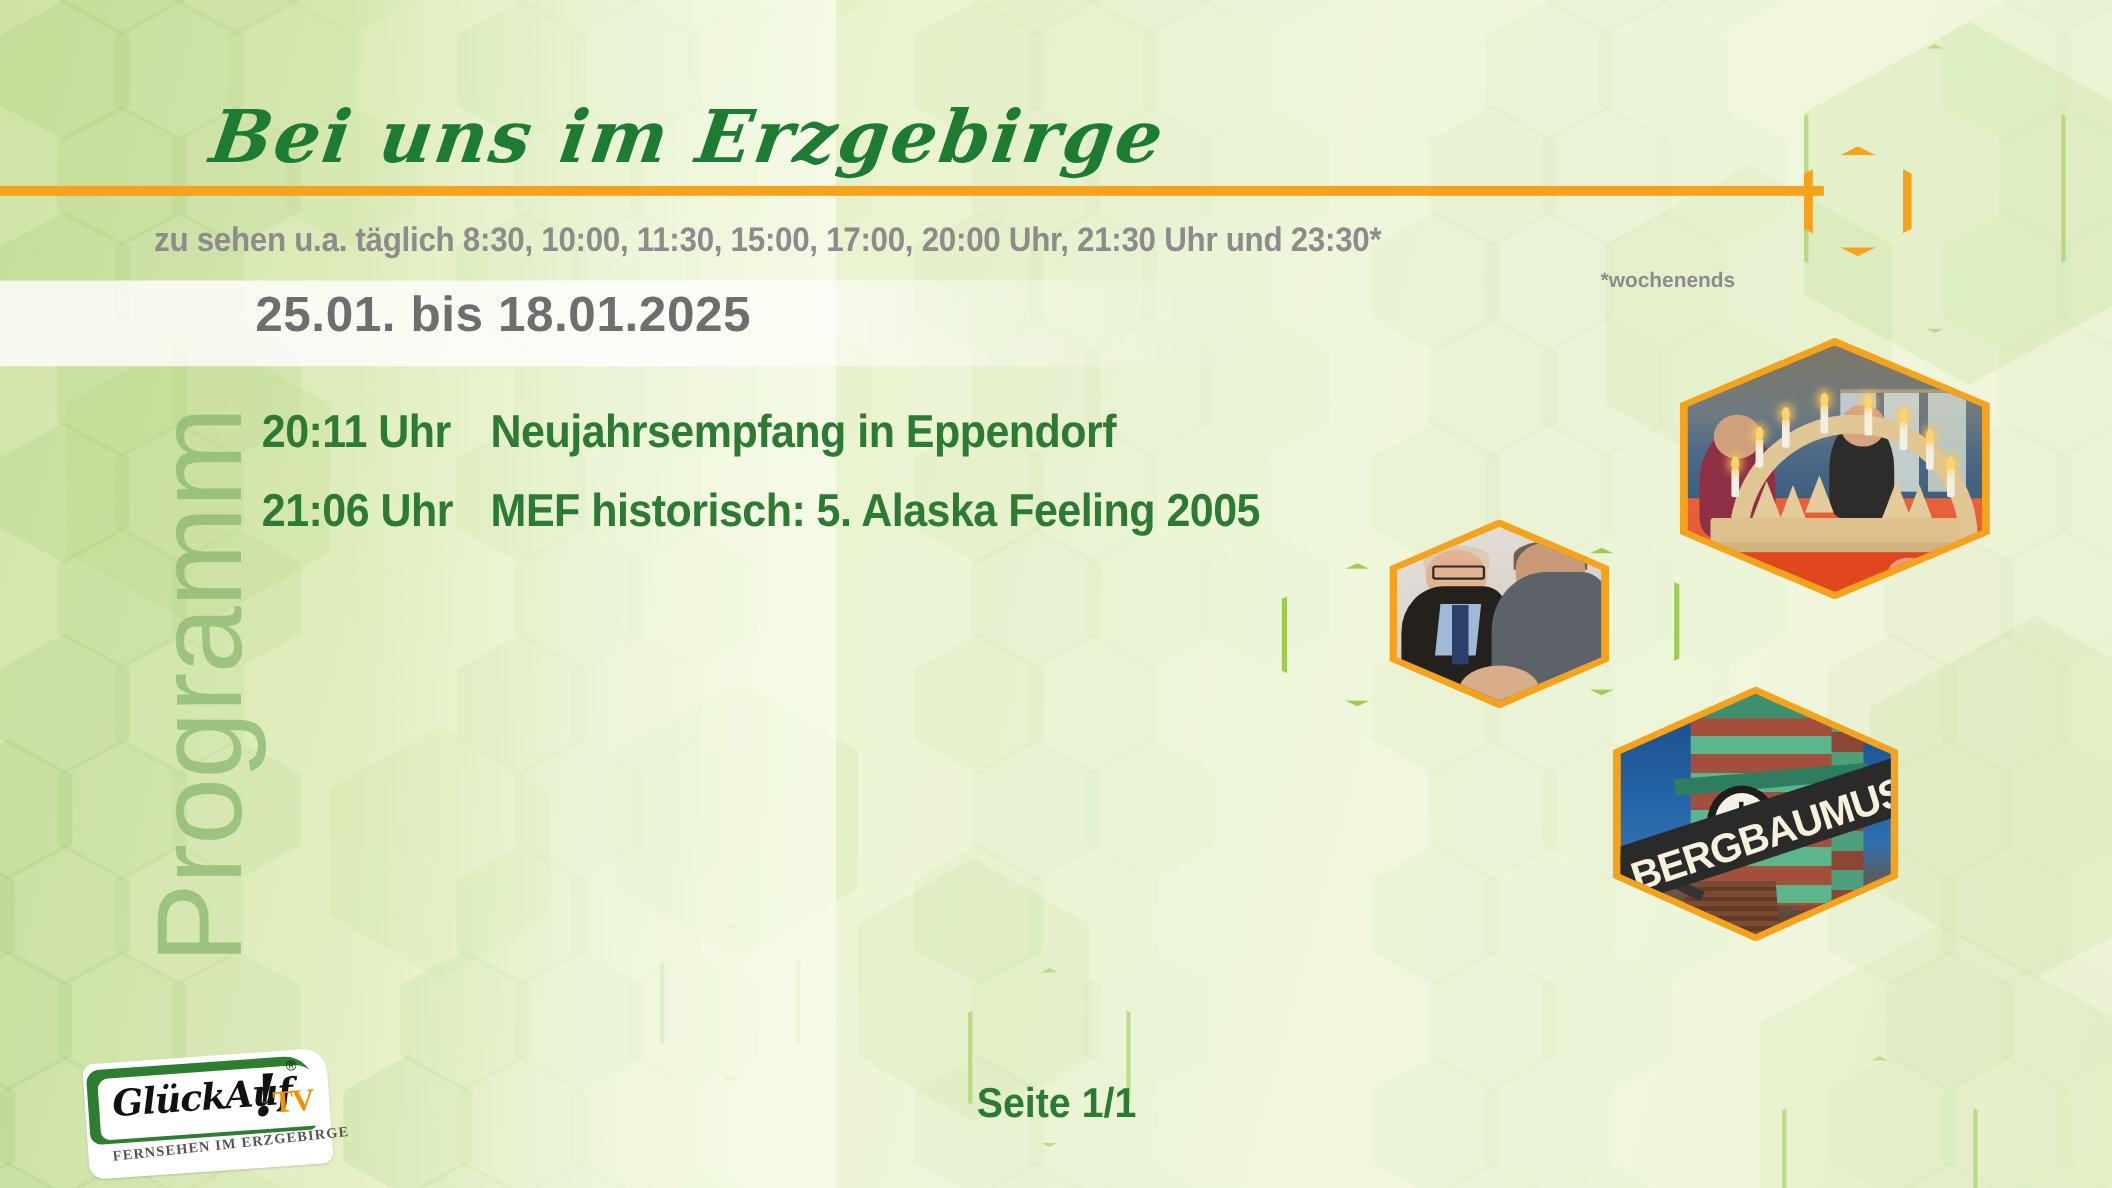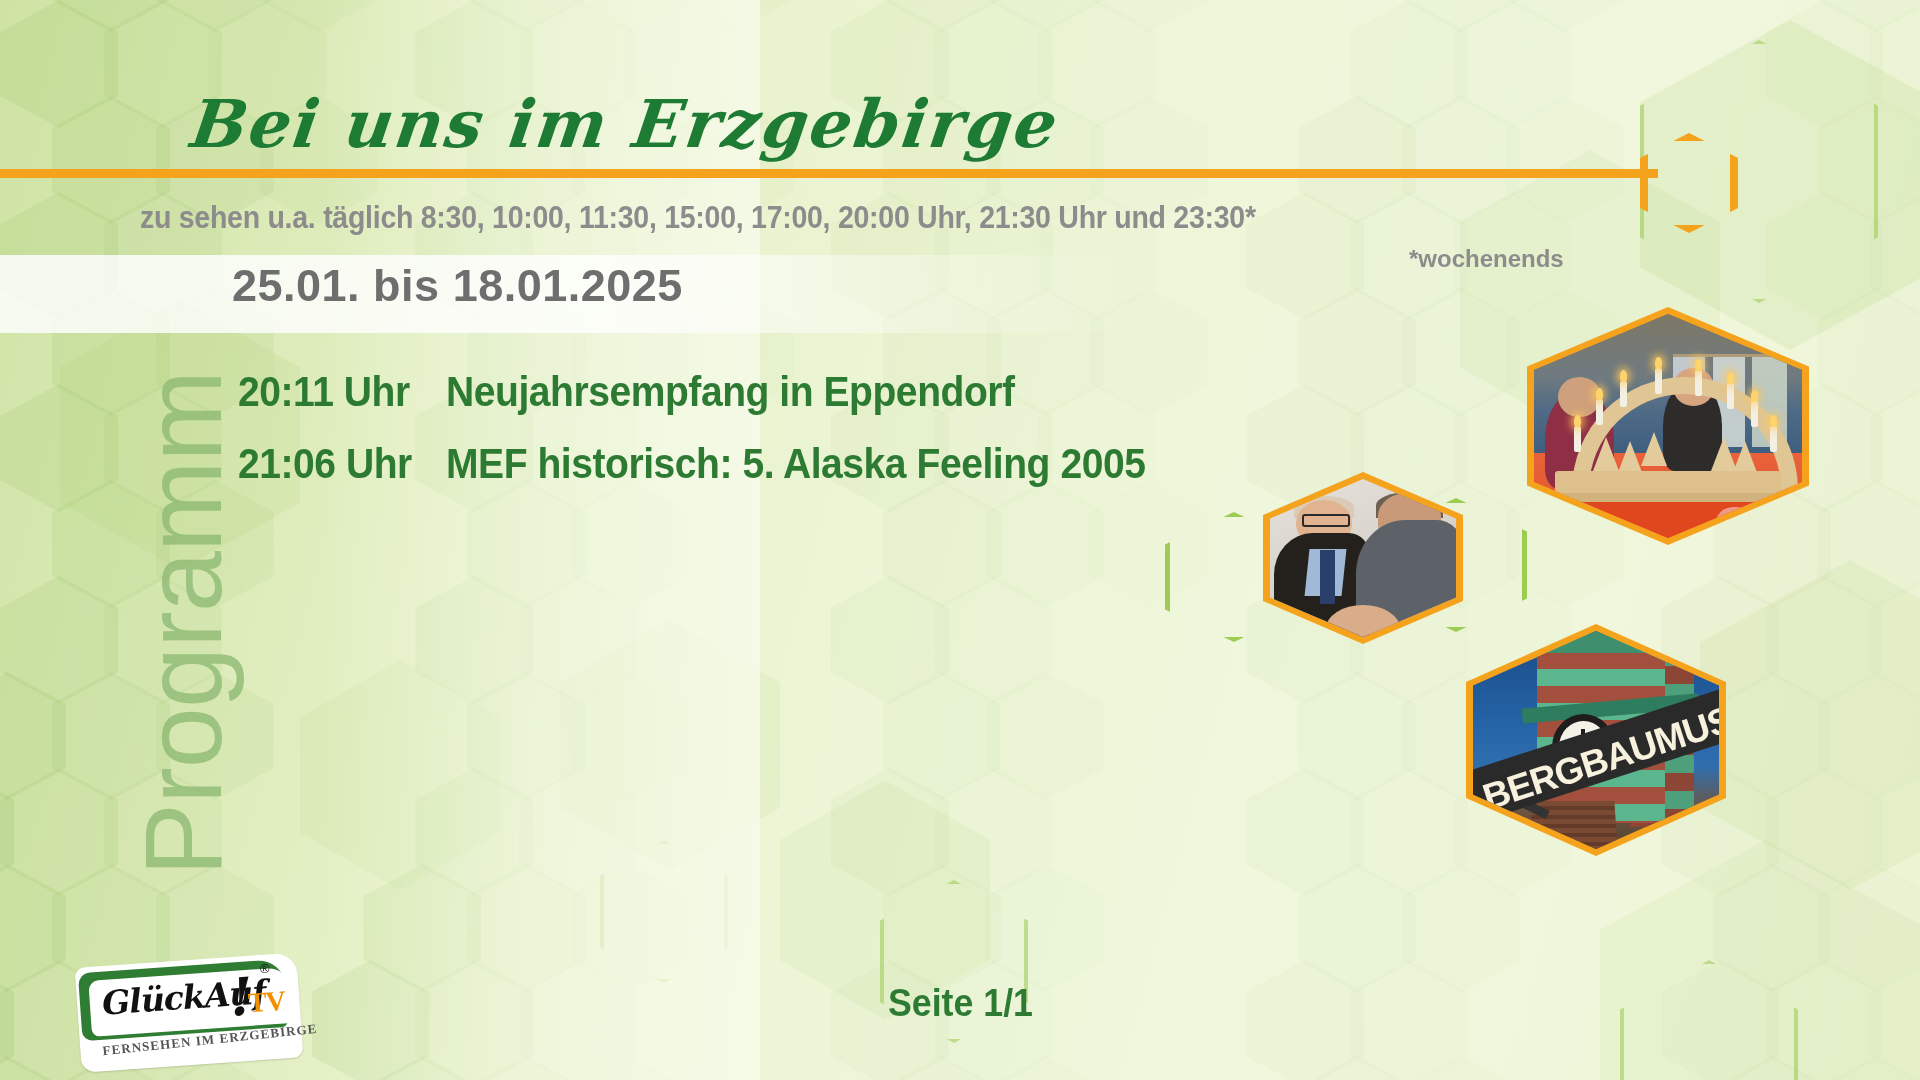--- a/index.html
+++ b/index.html
@@ -59,22 +59,22 @@
     clip-path:polygon(50% 0%,100% 25%,100% 75%,50% 100%,0% 75%,0% 25%);
   }
   .subtitle{
     position:absolute;left:140px;top:200px;
     font-size:31px;font-weight:700;color:#8c8c8c;
     letter-spacing:-0.3px;white-space:nowrap;
     font-family:"Liberation Sans", sans-serif;
     transform:scaleX(0.92);transform-origin:left center;
   }
   .footnote{
-    position:absolute;left:1409px;top:245px;
-    font-size:24px;font-weight:700;color:#8c8c8c;white-space:nowrap;
+    position:absolute;left:1455px;top:245px;
+    font-size:19px;font-weight:700;color:#8c8c8c;white-space:nowrap;
   }
   .daterange{
     position:absolute;left:232px;top:260px;
     font-size:45px;font-weight:700;color:#6e6e6e;
     letter-spacing:0.5px;white-space:nowrap;
   }
 
   
   .vertical-word{
     position:absolute;left:-178px;top:560px;

